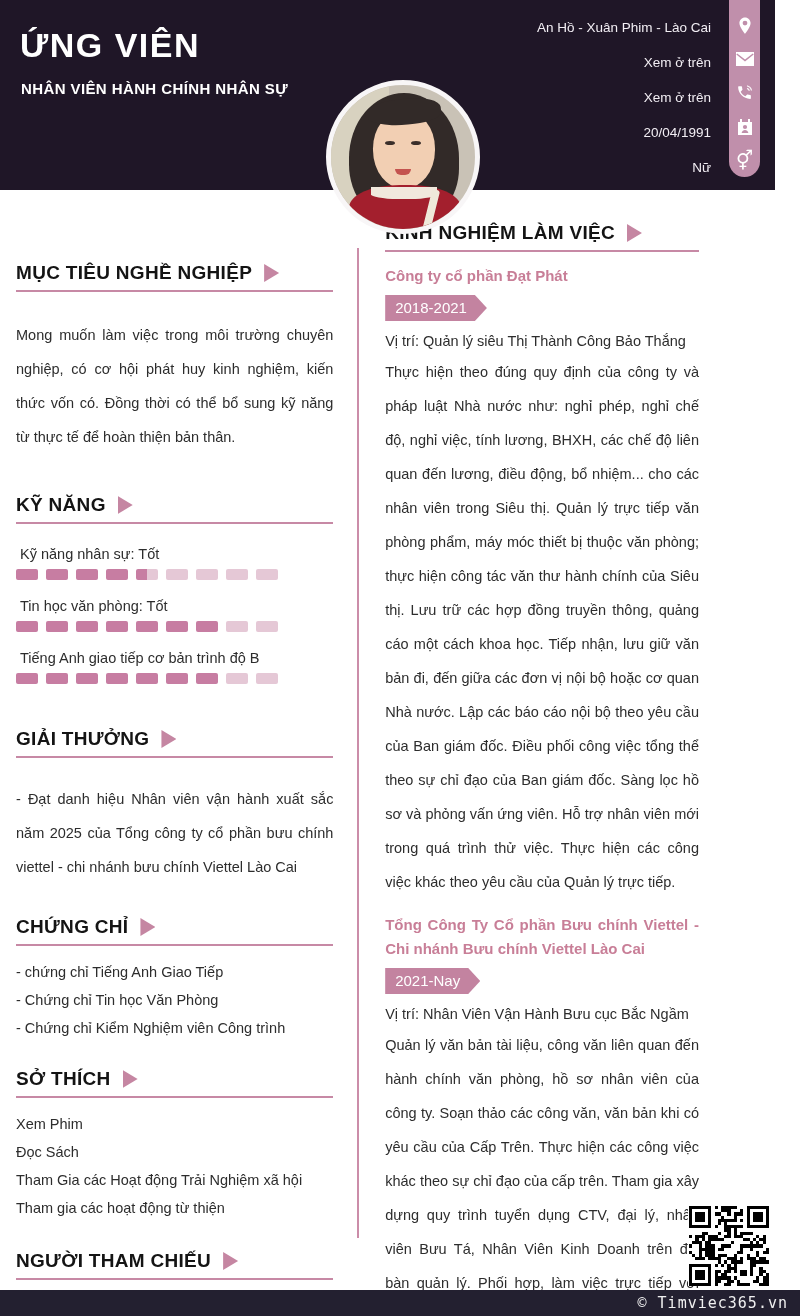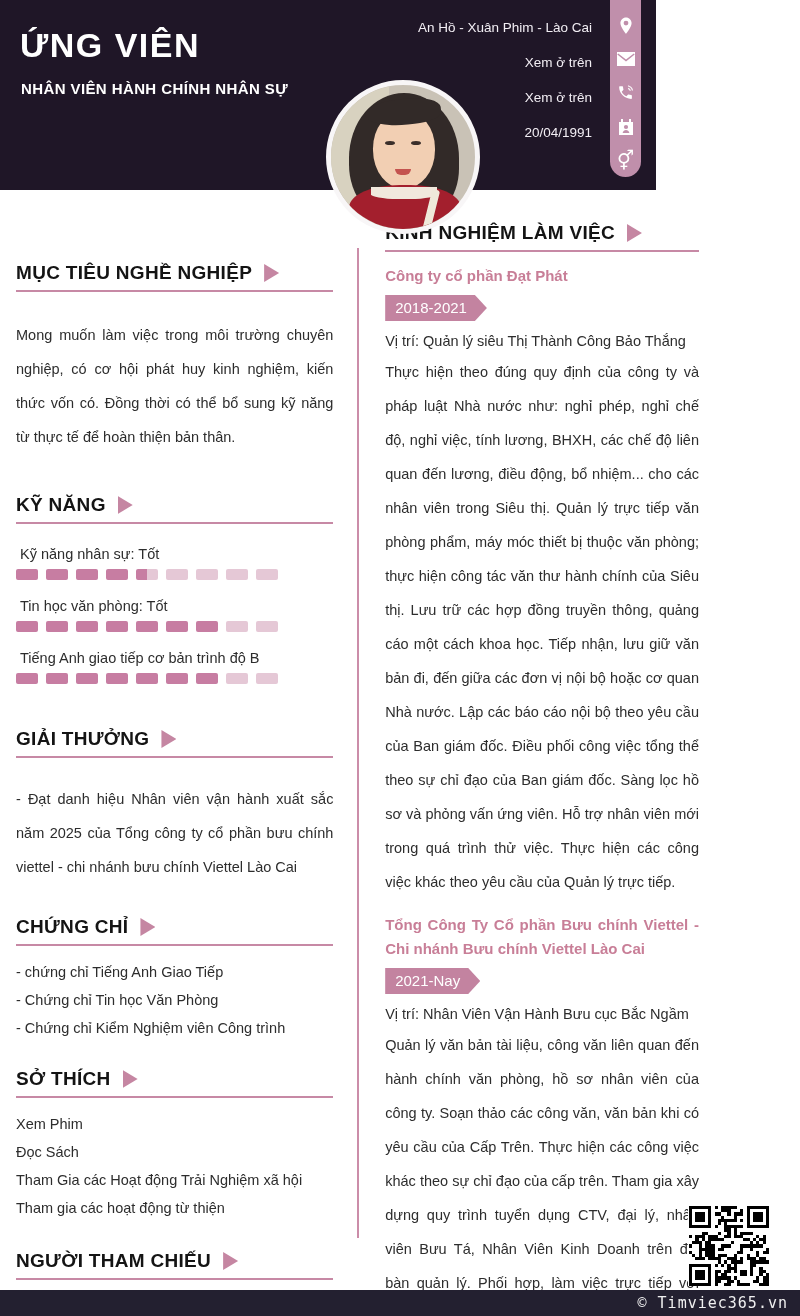--- a/index.html
+++ b/index.html
@@ -1,20 +1,20 @@
 <!DOCTYPE html>
 <html><head>
 <meta charset="utf-8">
 <style>
   html,body{margin:0;padding:0;background:#fff;}
   .page{position:relative;width:800px;height:1316px;background:#fff;overflow:hidden;
         font-family:"Liberation Sans","DejaVu Sans",sans-serif;color:#2d2d2d;}
 
   
-  .header{position:absolute;left:0;top:0;width:656px;height:190px;background:#1f1627;}
+  .header{position:absolute;left:0;top:0;width:775px;height:190px;background:#1f1627;}
   .name{position:absolute;left:20px;top:26px;color:#fff;font-size:34px;font-weight:bold;letter-spacing:1.5px;}
   .subtitle{position:absolute;left:21px;top:80px;color:#fff;font-size:15px;font-weight:bold;letter-spacing:.4px;}
   .contact-list{position:absolute;right:64px;top:10px;text-align:right;}
   .contact-row{height:35px;line-height:35px;color:#f2eef4;font-size:13.5px;white-space:nowrap;}
   .icon-strip{position:absolute;right:15px;top:0;width:31px;height:177px;background:#c08fab;
               border-radius:0 0 16px 16px;display:flex;flex-direction:column;align-items:center;padding-top:9px;box-sizing:border-box;}
   .icon-cell{height:35px;display:flex;align-items:center;justify-content:center;width:100%;}
   .icon-cell svg{display:block;}
   .gender-glyph{color:#fff;font-size:19px;font-weight:bold;font-family:"DejaVu Sans",sans-serif;line-height:1;}
 
@@ -72,20 +72,21 @@
 
   <div class="header">
     <div class="name">ỨNG VIÊN</div>
     <div class="subtitle">NHÂN VIÊN HÀNH CHÍNH NHÂN SỰ</div>
 
     <div class="contact-list">
       <div class="contact-row">An Hồ - Xuân Phim - Lào Cai</div>
       <div class="contact-row">Xem ở trên</div>
       <div class="contact-row">Xem ở trên</div>
       <div class="contact-row">20/04/1991</div>
+      <div class="contact-row">Nữ</div>
     </div>
 
     <div class="icon-strip">
       <div class="icon-cell">
         <svg width="16" height="18" viewBox="0 0 16 18">
             <path fill="#fff" d="M8 .5C4.9.5 2.4 3 2.4 6.1c0 4.2 5.6 10.9 5.6 10.9s5.6-6.7 5.6-10.9C13.6 3 11.1.5 8 .5zm0 8a2.4 2.4 0 1 1 0-4.8 2.4 2.4 0 0 1 0 4.8z"></path>
           </svg>
       </div>
       <div class="icon-cell">
         <svg width="18" height="14" viewBox="0 0 18 14">

